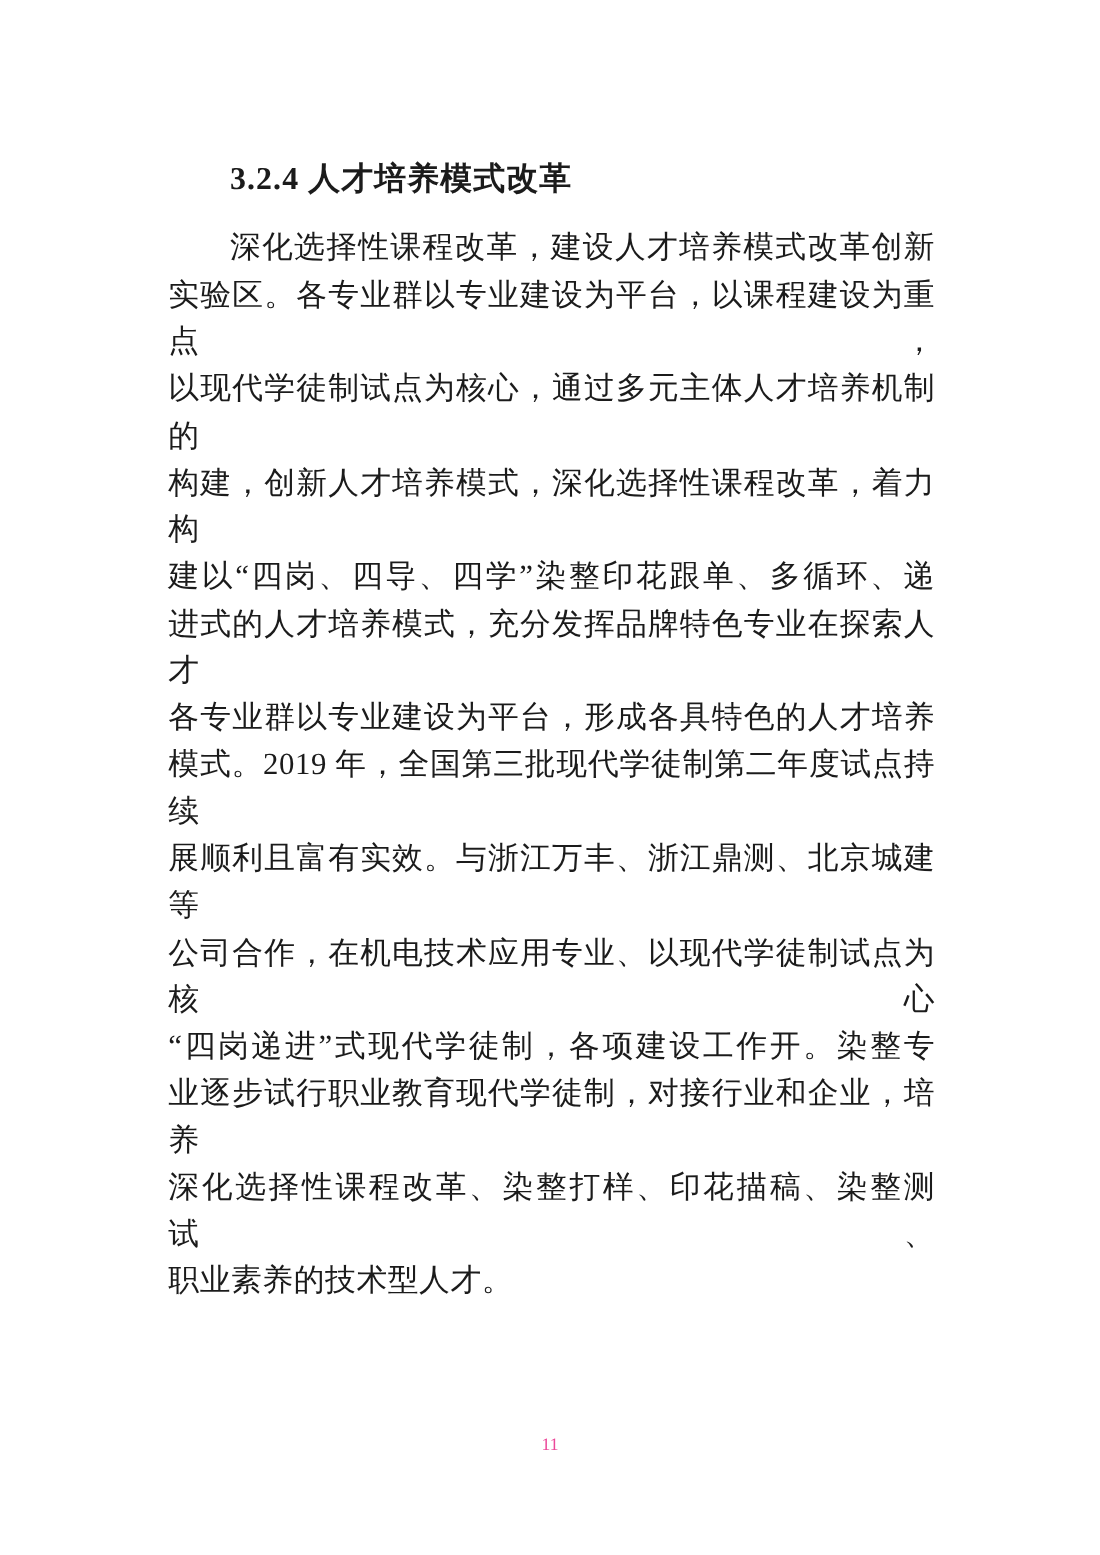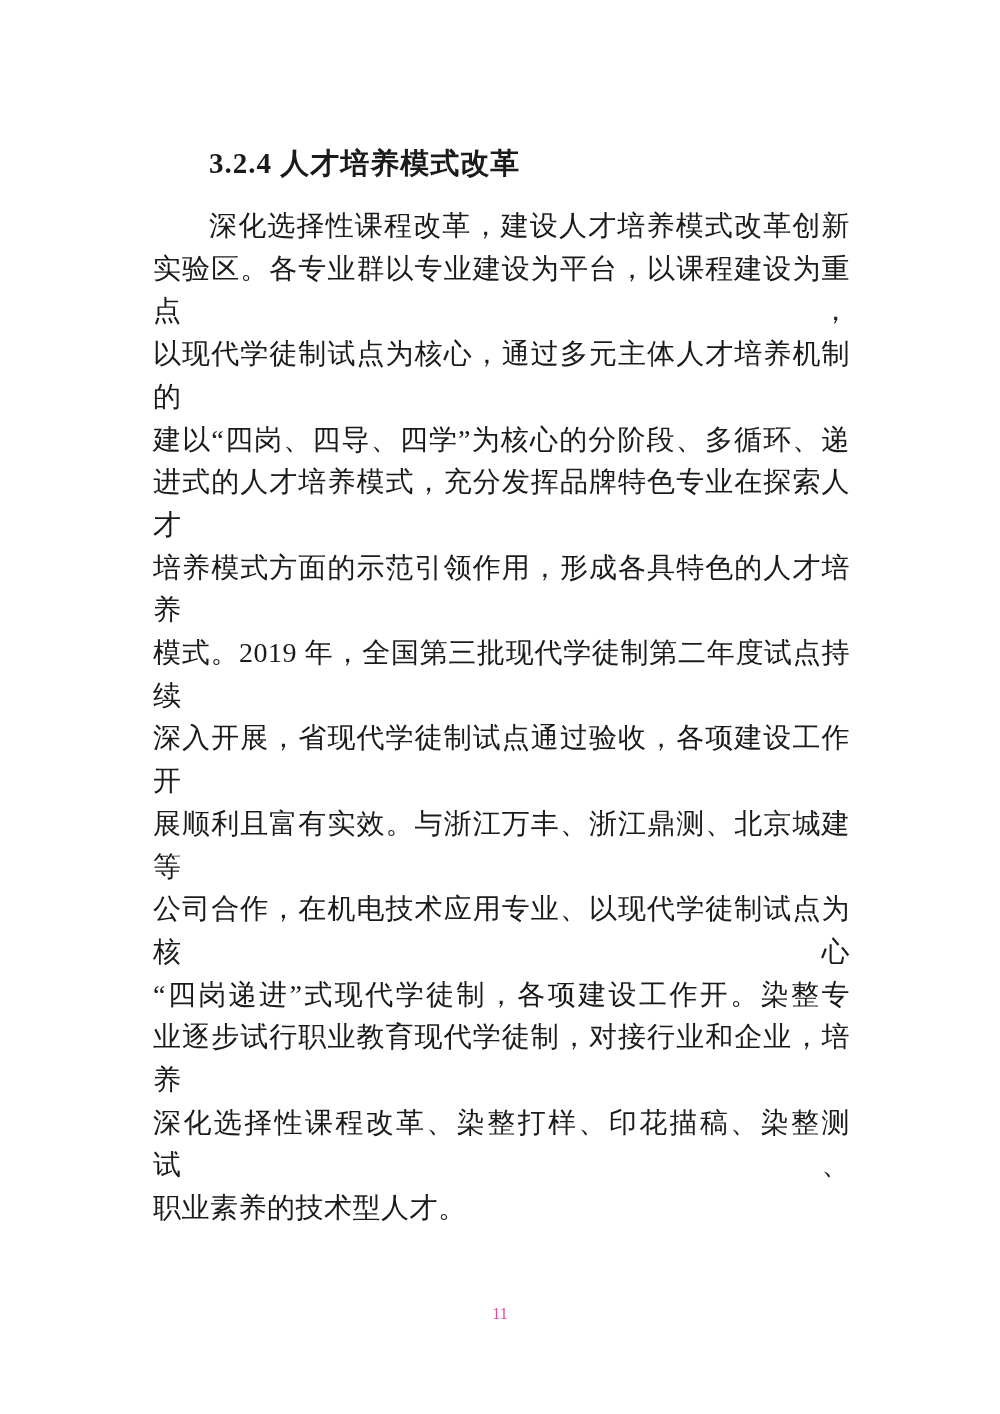--- a/index.html
+++ b/index.html
@@ -55,25 +55,25 @@
 <body>
 
 <div class="page">
 
   <section>
     <h2 class="heading heading-1">3.2.4 人才培养模式改革</h2>
     <div class="para para-1">
       <div class="line first">深化选择性课程改革，建设人才培养模式改革创新</div>
       <div class="line">实验区。各专业群以专业建设为平台，以课程建设为重点，</div>
       <div class="line">以现代学徒制试点为核心，通过多元主体人才培养机制的</div>
-      <div class="line">建以“四岗、四导、四学”为核心的分阶段、多循环、递</div>
+      <div class="line">构建，创新人才培养模式，深化选择性课程改革，着力构</div>
+      <div class="line">建以“四岗、四导、四学”染整印花跟单、多循环、递</div>
       <div class="line">进式的人才培养模式，充分发挥品牌特色专业在探索人才</div>
-      <div class="line">培养模式方面的示范引领作用，形成各具特色的人才培养</div>
+      <div class="line">各专业群以专业建设为平台，形成各具特色的人才培养</div>
       <div class="line">模式。2019 年，全国第三批现代学徒制第二年度试点持续</div>
-      <div class="line">深入开展，省现代学徒制试点通过验收，各项建设工作开</div>
       <div class="line">展顺利且富有实效。与浙江万丰、浙江鼎测、北京城建等</div>
       <div class="line">公司合作，在机电技术应用专业、以现代学徒制试点为核心</div>
       <div class="line">“四岗递进”式现代学徒制，各项建设工作开。染整专</div>
       <div class="line">业逐步试行职业教育现代学徒制，对接行业和企业，培养</div>
       <div class="line">深化选择性课程改革、染整打样、印花描稿、染整测试、</div>
       <div class="line last">职业素养的技术型人才。</div>
     </div>
   </section>
 
   <div class="footer">11</div>

